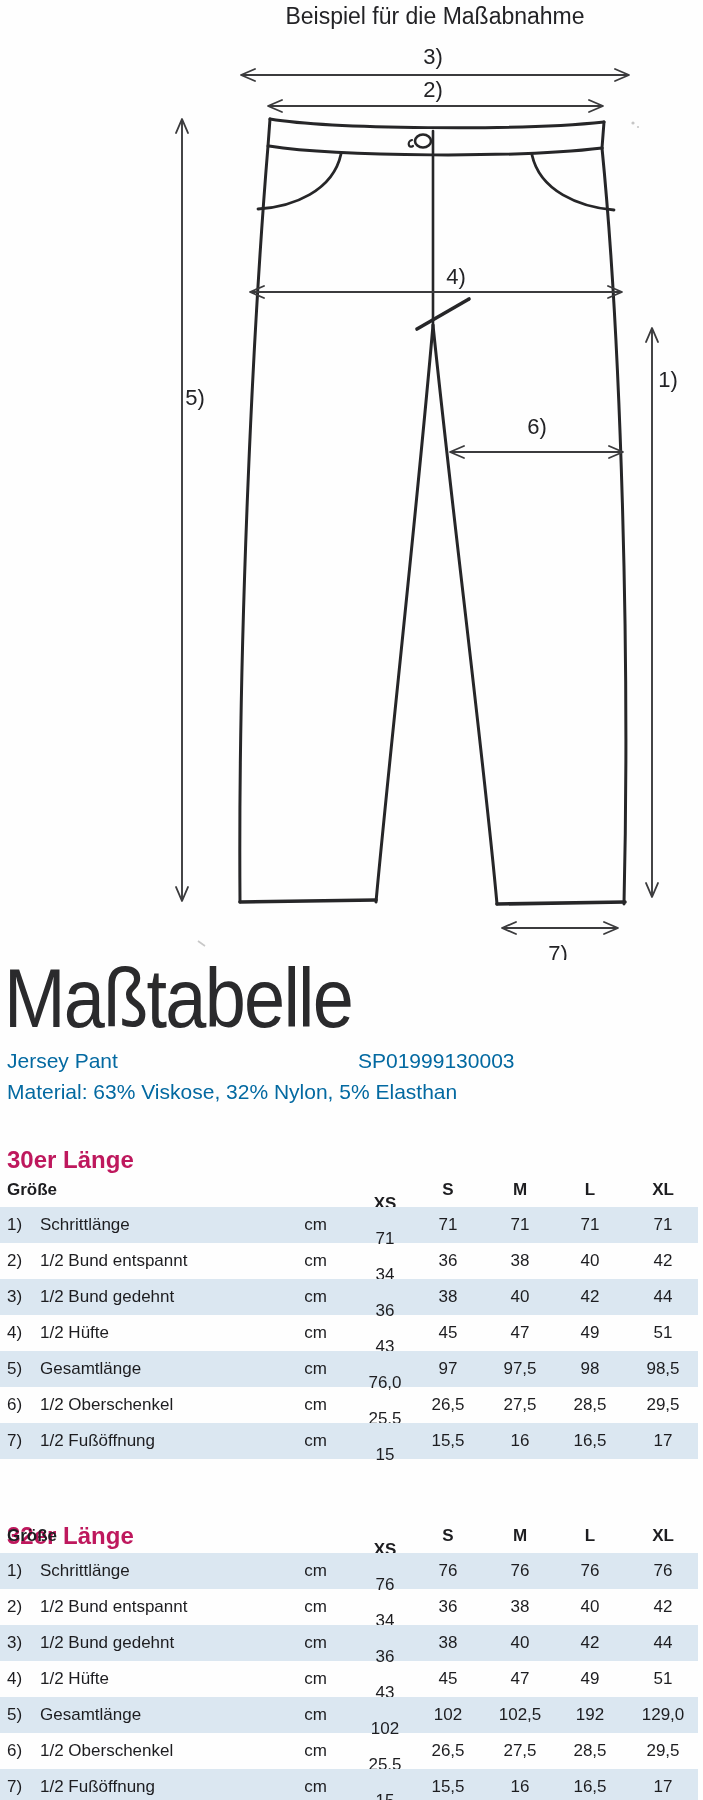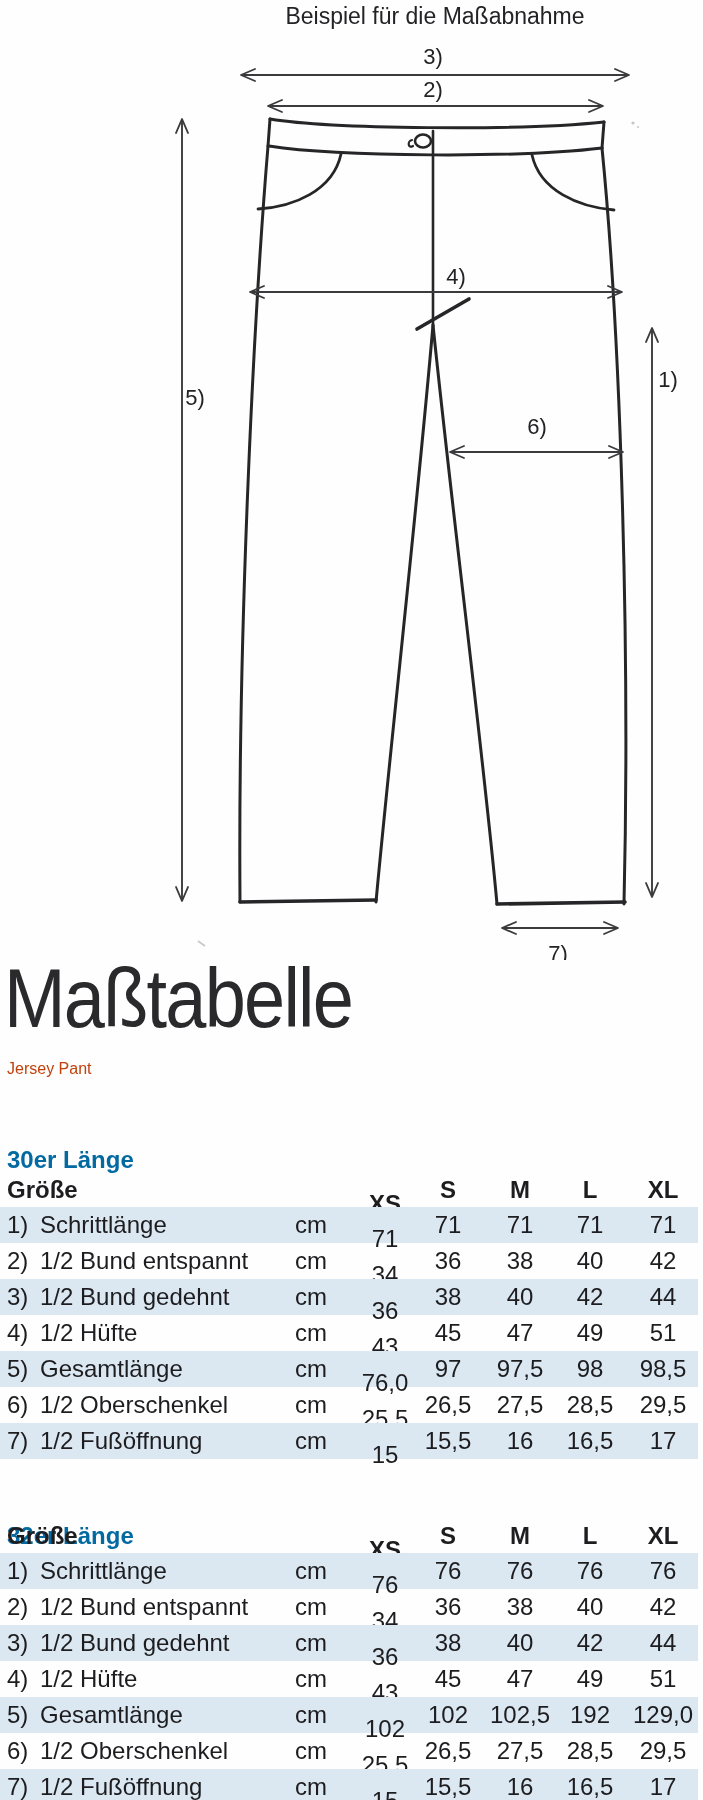--- a/index.html
+++ b/index.html
@@ -3,24 +3,24 @@
 <meta charset="utf-8">
 <style>
   html,body{margin:0;padding:0;background:#e8e8e8;}
   #page{position:relative;width:703px;height:1800px;background:#fefefe;overflow:hidden;
         font-family:"Liberation Sans",sans-serif;color:#1d1d20;}
   svg text{font-family:"Liberation Sans",sans-serif;fill:#232326;}
   #diagram{position:absolute;left:0;top:0;}
   .big-heading{position:absolute;left:4px;top:956px;font-size:84px;line-height:1;
         font-weight:400;color:#2a2a2c;transform:scaleX(0.88);transform-origin:left top;
         letter-spacing:-2px;white-space:nowrap;}
-  .info-line{position:absolute;font-size:16px;line-height:31px;white-space:nowrap;color:#c2410c;margin-top:8px;}
-  .section-label{position:absolute;left:7px;font-size:24px;font-weight:700;white-space:nowrap;color:#0369a1;}
+  .info-line{position:absolute;font-size:21px;line-height:31px;white-space:nowrap;color:#0369a1;}
+  .section-label{position:absolute;left:7px;font-size:24px;font-weight:700;white-space:nowrap;color:#be185d;}
   .mtable{position:absolute;left:0;width:703px;}
-  .trow{position:relative;width:698px;height:36px;line-height:36px;font-size:24px;}
+  .trow{position:relative;width:698px;height:36px;line-height:36px;font-size:17px;}
   .trow.alt{background:#dbe7f1;}
   .thead{height:34px;line-height:34px;font-weight:700;background:transparent;}
   .c-num{position:absolute;left:7px;width:30px;}
   .c-label{position:absolute;left:40px;white-space:nowrap;}
   .c-size-label{position:absolute;left:7px;white-space:nowrap;}
   .c-unit{position:absolute;left:287px;width:40px;text-align:right;}
   .cv{position:absolute;width:72px;text-align:center;}
   .v0{left:349px;margin-top:14px;}.v1{left:412px;}.v2{left:484px;}.v3{left:554px;}.v4{left:627px;}
 </style>
 </head>
@@ -118,20 +118,22 @@
     <g fill="#9a9a9a" opacity="0.55">
       <circle cx="633" cy="123" r="1.6"></circle>
       <circle cx="638" cy="127" r="1.1"></circle>
       <path d="M198,941 l7,5" stroke="#9a9a9a" stroke-width="1.6" fill="none"></path>
     </g>
   </svg>
 
   <div class="big-heading">Maßtabelle</div>
 
   <div class="info-line" style="left:7px;top:1045px;">Jersey Pant</div>
+  <div class="info-line" style="left:358px;top:1045px;">SP01999130003</div>
+  <div class="info-line" style="left:7px;top:1076px;">Material: 63% Viskose, 32% Nylon, 5% Elasthan</div>
 
   <div class="section-label" style="top:1146px;">30er Länge</div>
   <div class="mtable" style="top:1173px;">
       <div class="trow thead">
         <span class="c-size-label">Größe</span>
         <span class="cv v0">XS</span>
         <span class="cv v1">S</span>
         <span class="cv v2">M</span>
         <span class="cv v3">L</span>
         <span class="cv v4">XL</span>

